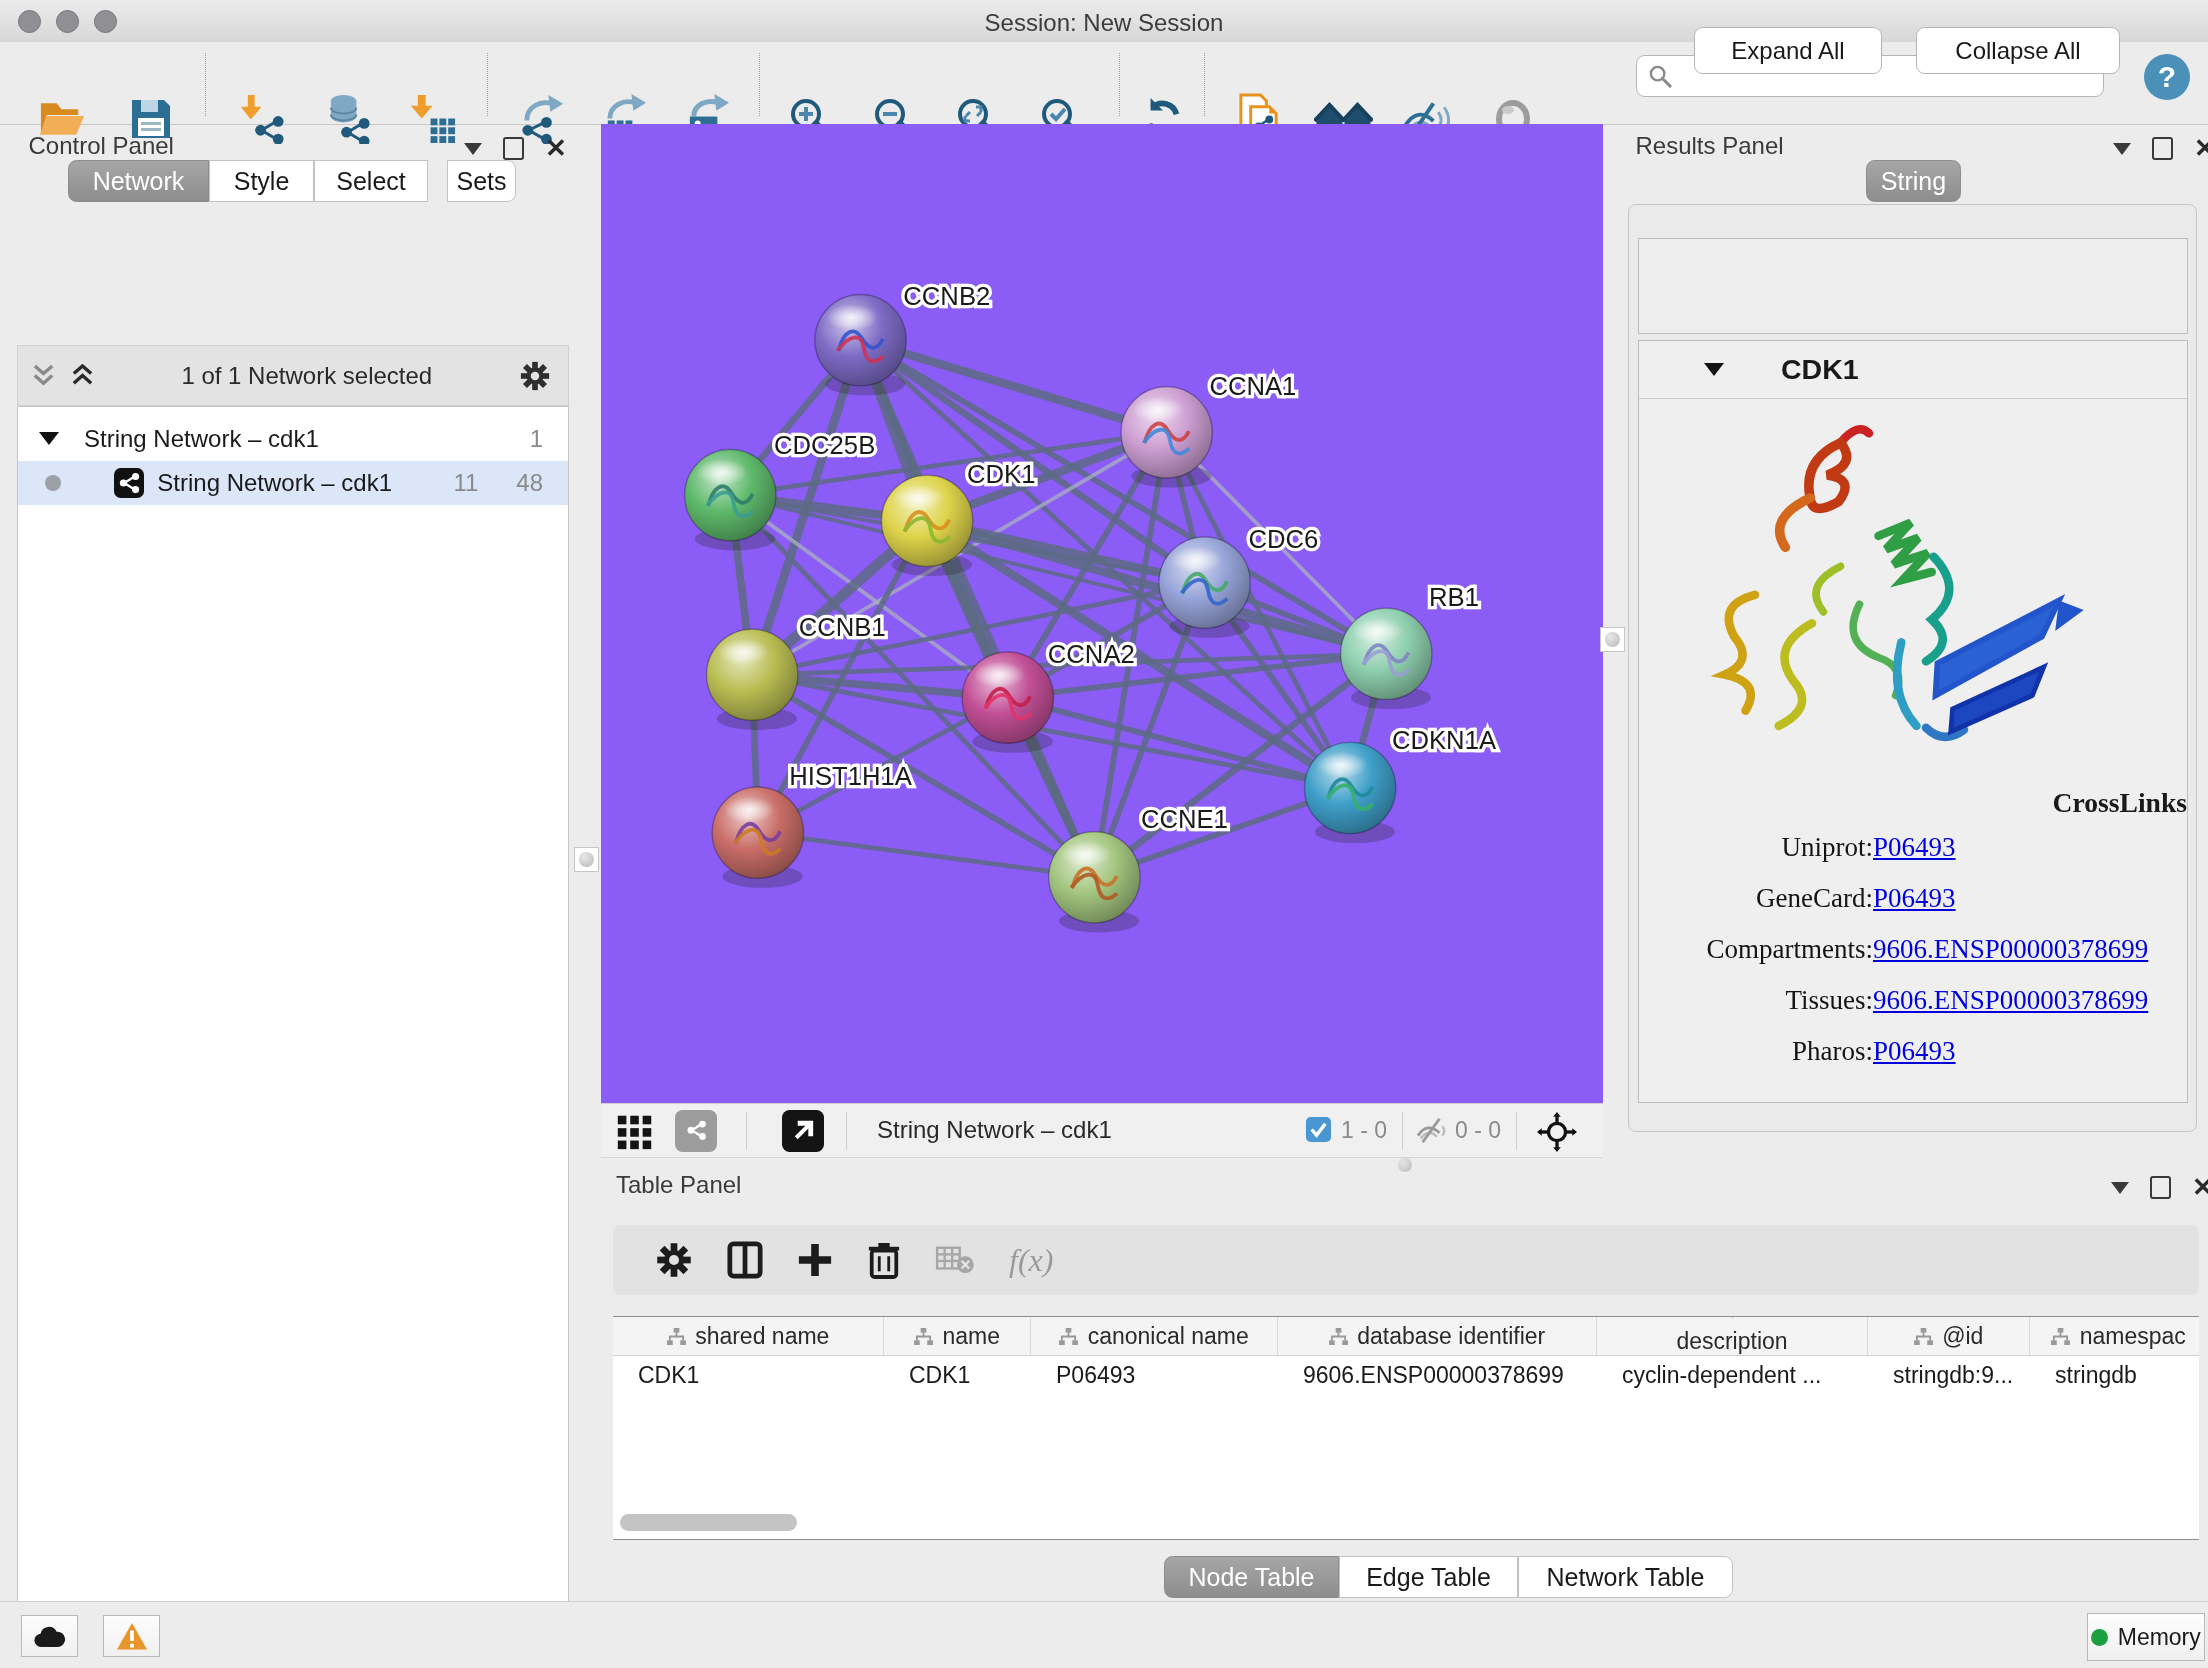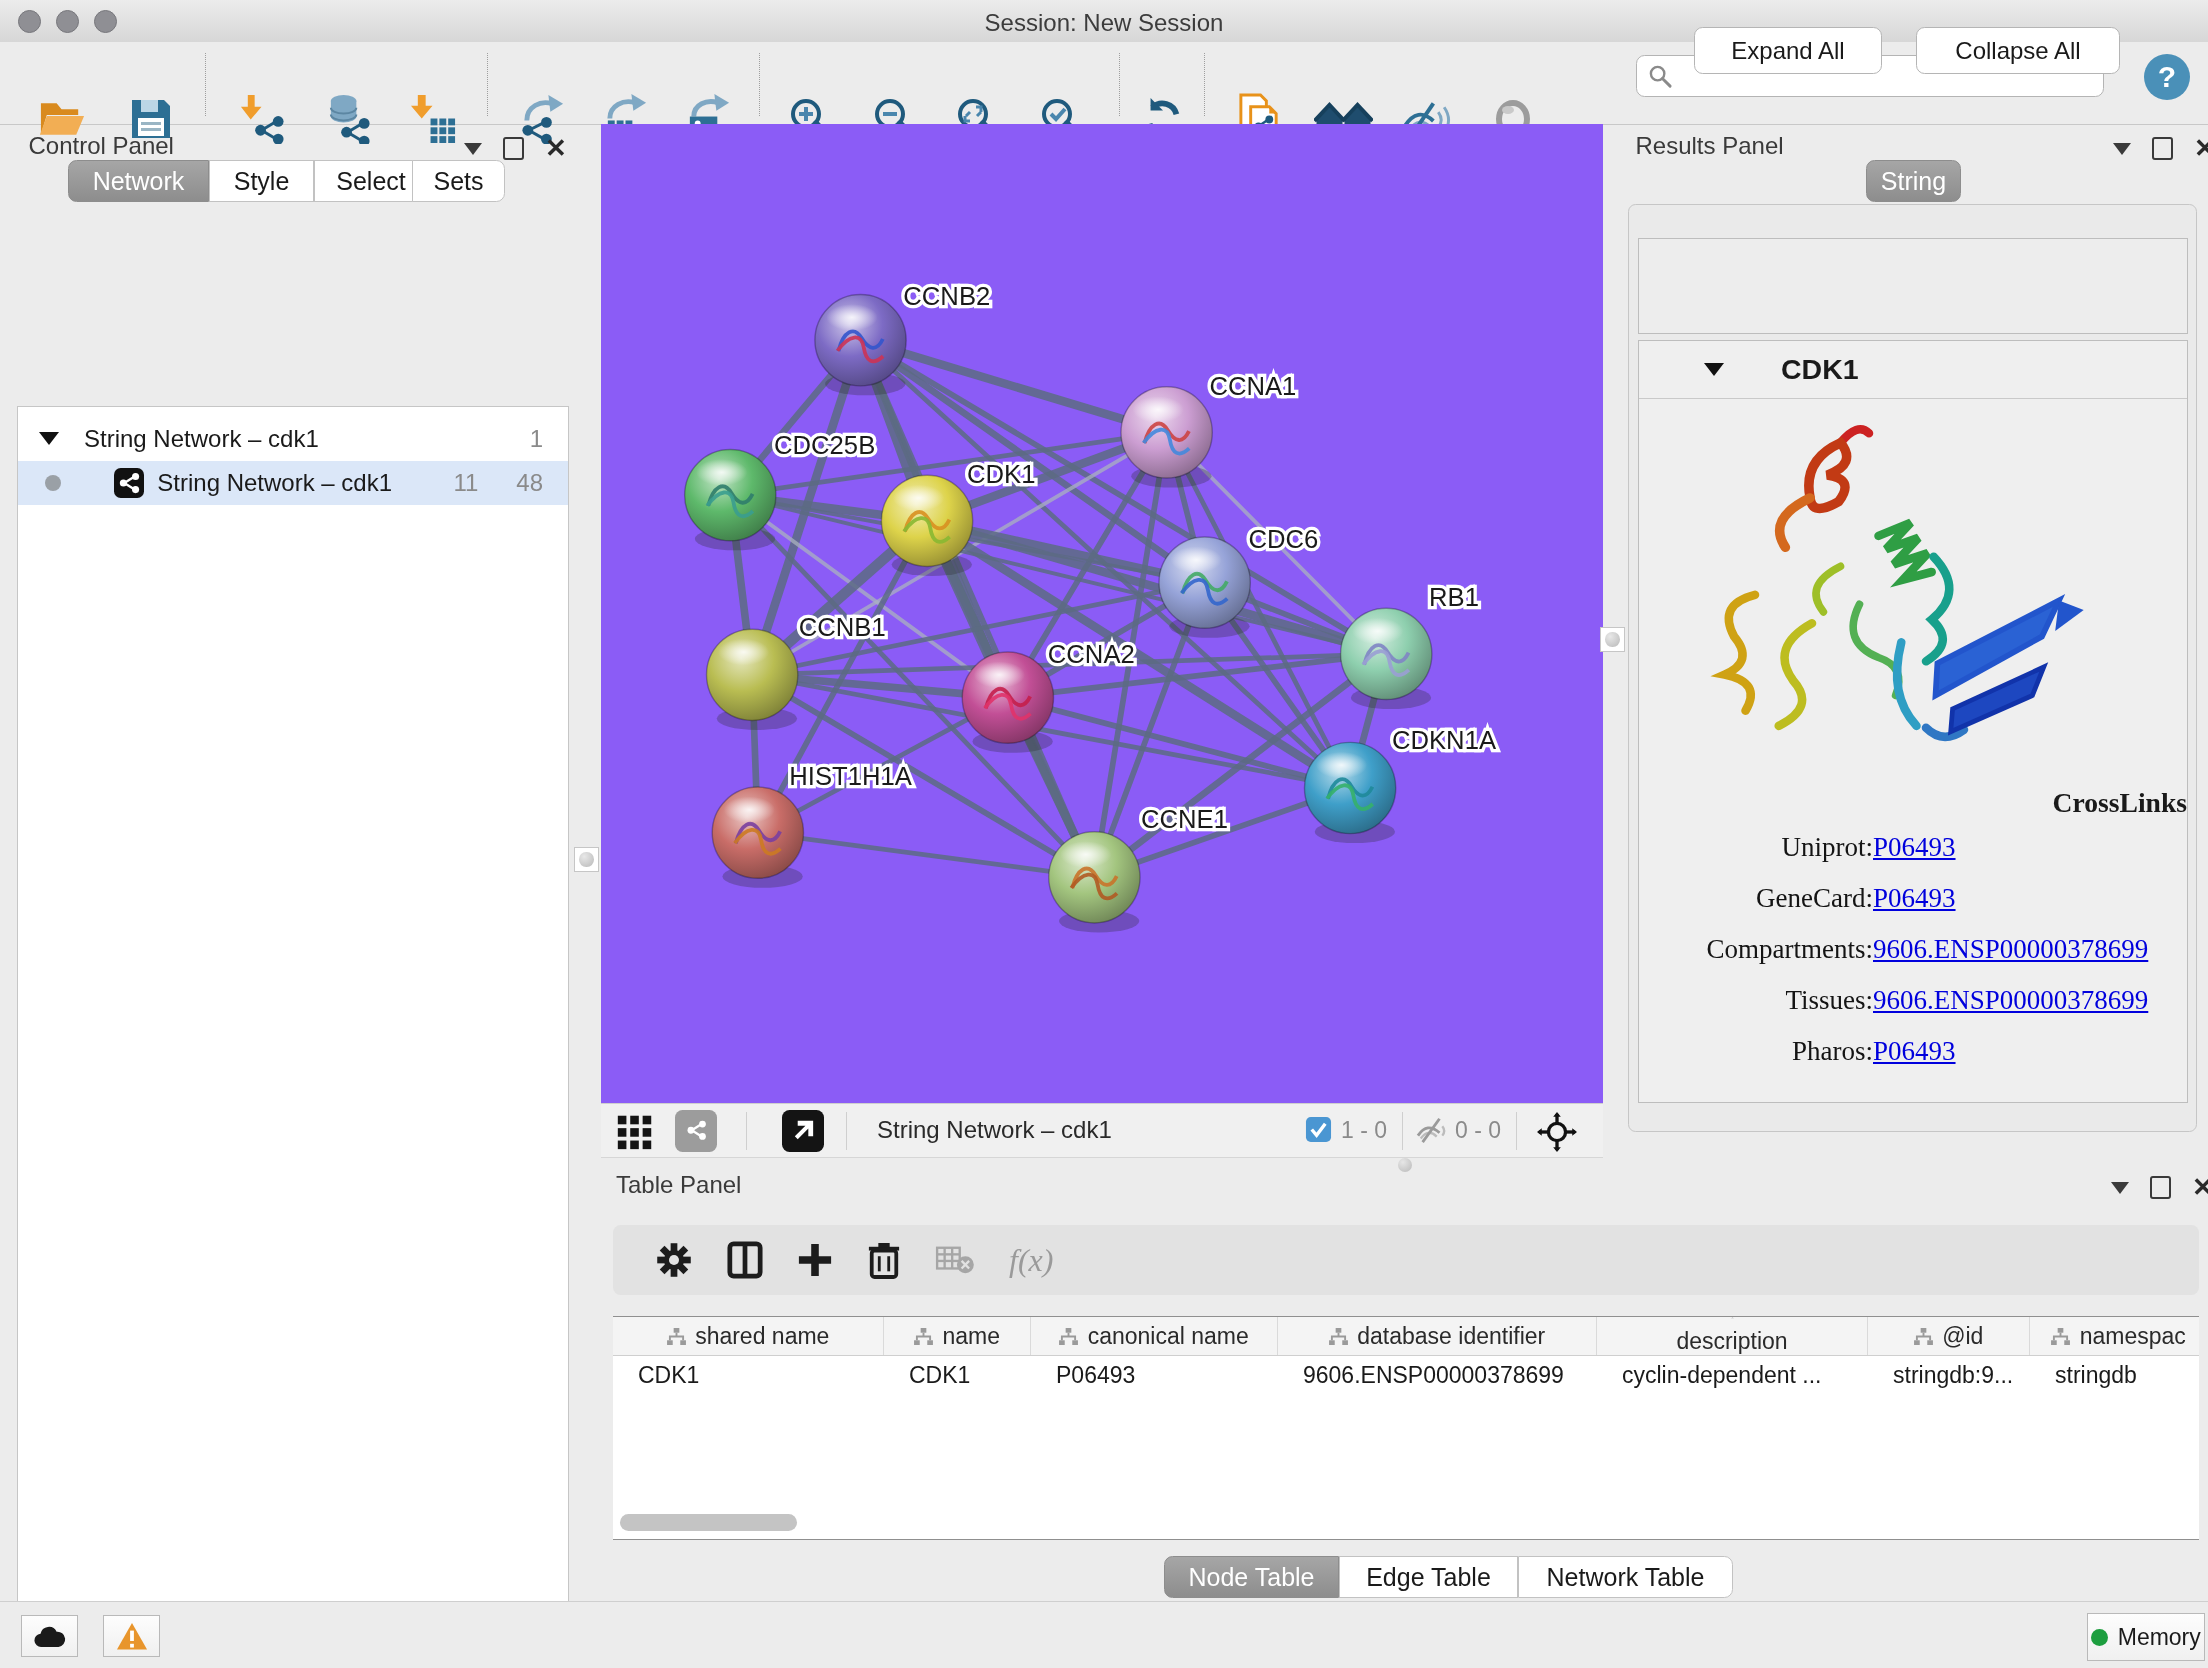--- a/index.html
+++ b/index.html
@@ -282,24 +282,43 @@
   </div>
   <div class="abs tabbtn sel" style="left:68px;top:36px;width:141px;border-radius:8.6px 0 0 8.6px">
       <span>Network</span>
     </div>
   <div class="abs tabbtn" style="left:209px;top:36px;width:105px">
     <span>Style</span>
     </div>
   <div class="abs tabbtn" style="left:314px;top:36px;width:114px">
     <span>Select</span>
     </div>
-  <div class="abs tabbtn" style="left:412px;top:36px;width:93px;border-radius:0 8.6px 8.6px 0">
+  <div class="abs tabbtn" style="left:447px;top:36px;width:69px;border-radius:0 8.6px 8.6px 0">
     <span>Sets</span>
     </div>
 
+  <div class="abs cp-subheader">
+    <svg width="25" height="27" viewBox="0 0 26 28" style="margin-left:13.3px">
+      <path d="M4 4l9 8 9-8M4 14l9 8 9-8" fill="none" stroke="#8a8a8a" stroke-width="3.5"></path>
+      </svg>
+    <svg width="25" height="27" viewBox="0 0 26 28" style="margin-left:13.3px">
+      <path d="M4 12l9-8 9 8M4 22l9-8 9 8" fill="none" stroke="#2a2a2a" stroke-width="3.5"></path>
+      </svg>
+    <div style="flex:1;text-align:center;font-size:24px;color:#2a2a2a">1 of 1 Network selected</div>
+    <svg width="32" height="32" viewBox="0 0 34 34" style="margin-right:17px">
+      <g fill="#2f2f2f">
+          <rect x="14" y="2" width="6" height="30"></rect>
+          <rect x="2" y="14" width="30" height="6"></rect>
+      <rect x="14" y="2" width="6" height="30" transform="rotate(45 17 17)"></rect>
+      <rect x="14" y="2" width="6" height="30" transform="rotate(-45 17 17)"></rect>
+      <circle cx="17" cy="17" r="9"></circle>
+        </g>
+        <circle cx="17" cy="17" r="4.5" fill="#e3e3e3"></circle>
+      </svg>
+  </div>
 
   <div class="abs cp-list">
     <div class="tree-row" style="margin-top:9.5px">
       <div class="caret-down" style="margin-left:21px"></div>
       <div style="margin-left:25px;flex:1">String Network – cdk1</div>
       <div class="cnt" style="margin-right:25px">1</div>
     </div>
     <div class="tree-row sel">
       <div class="graydot" style="margin-left:27px"></div>
       <div class="share-sq" style="margin-left:53px">

